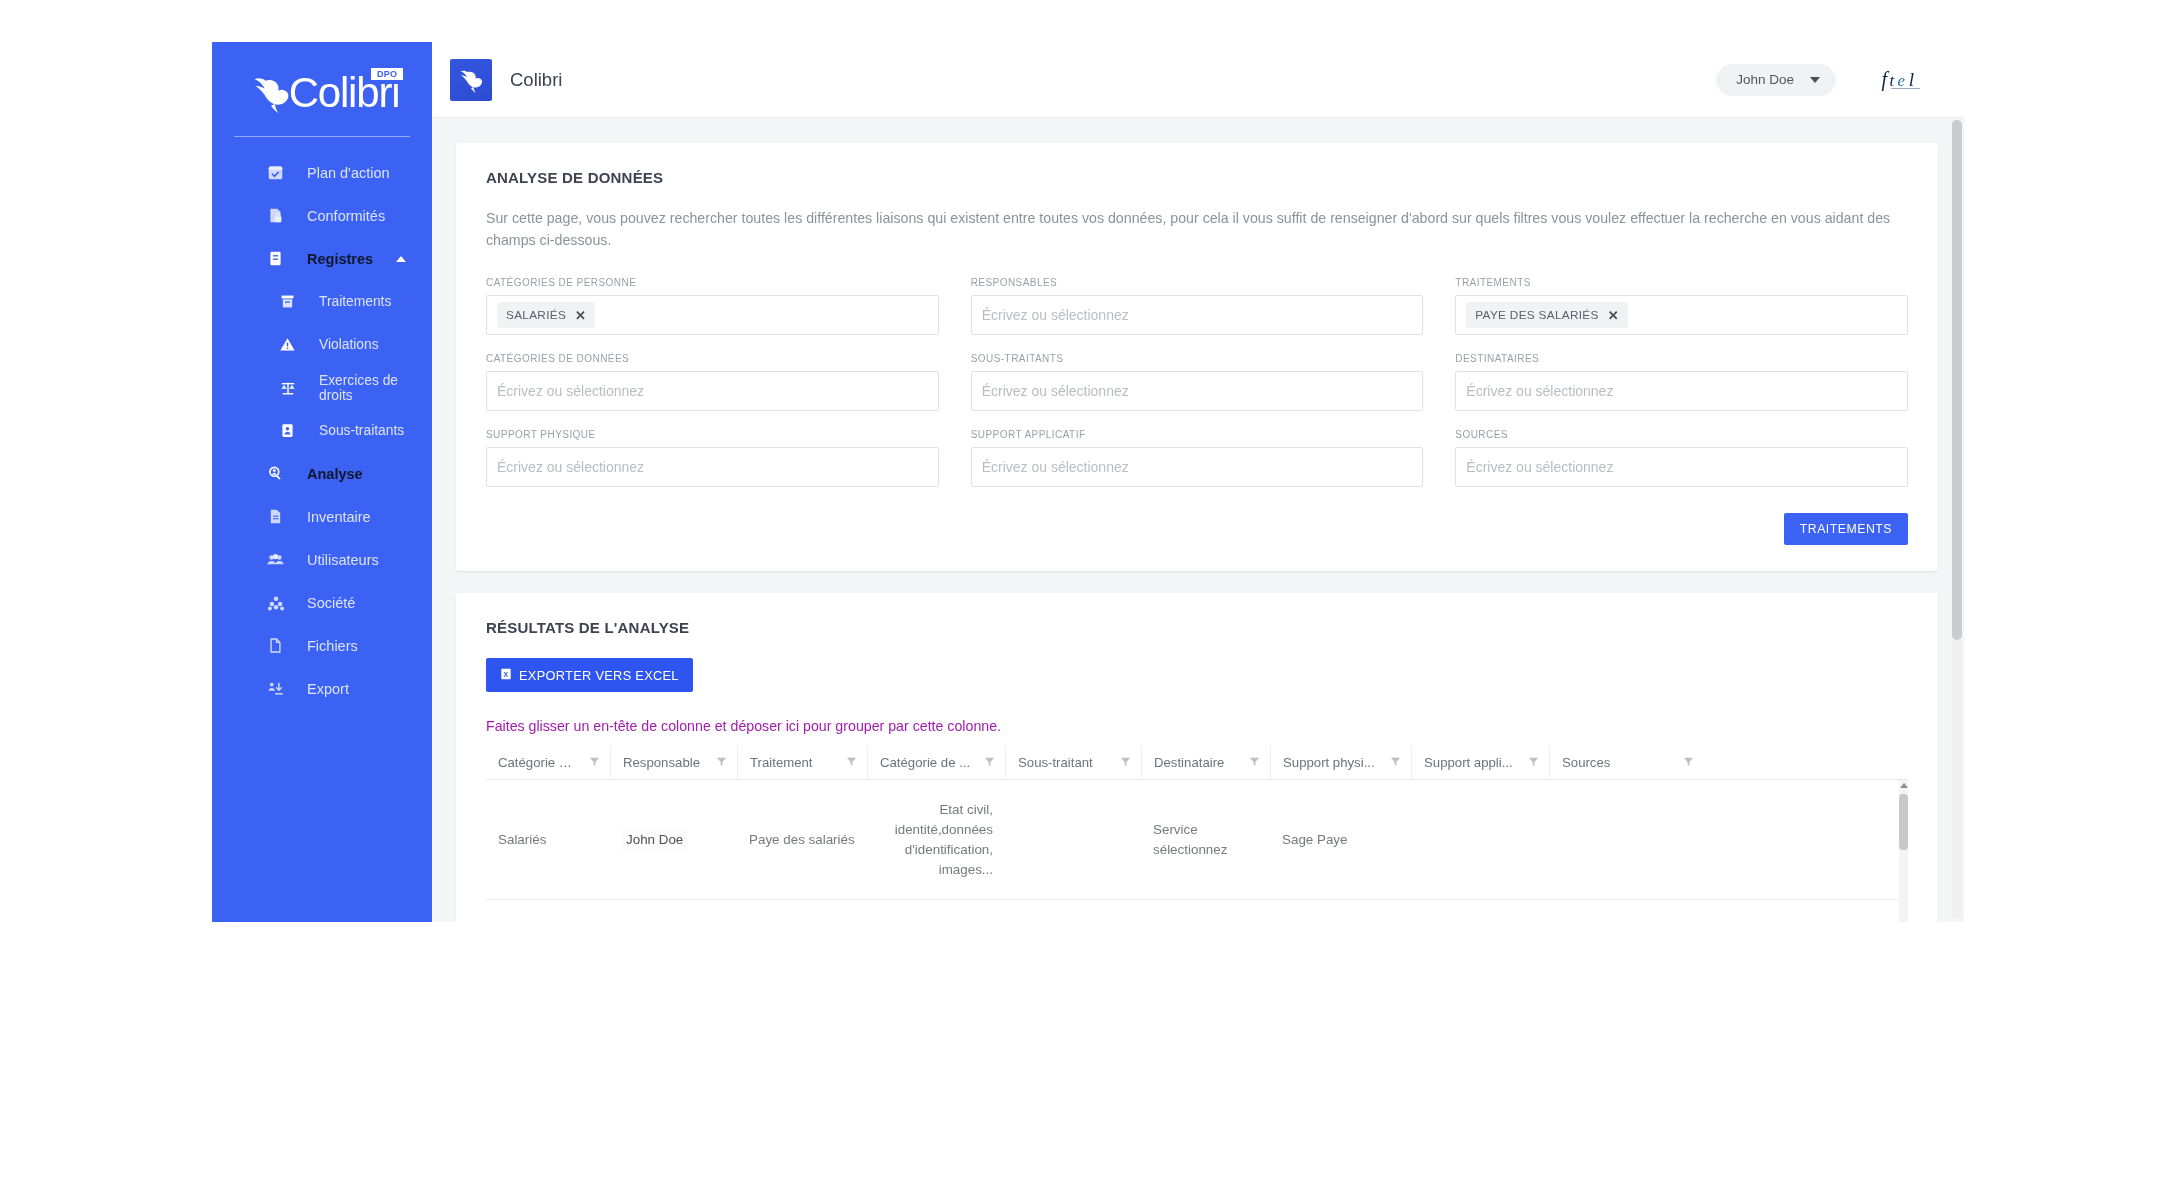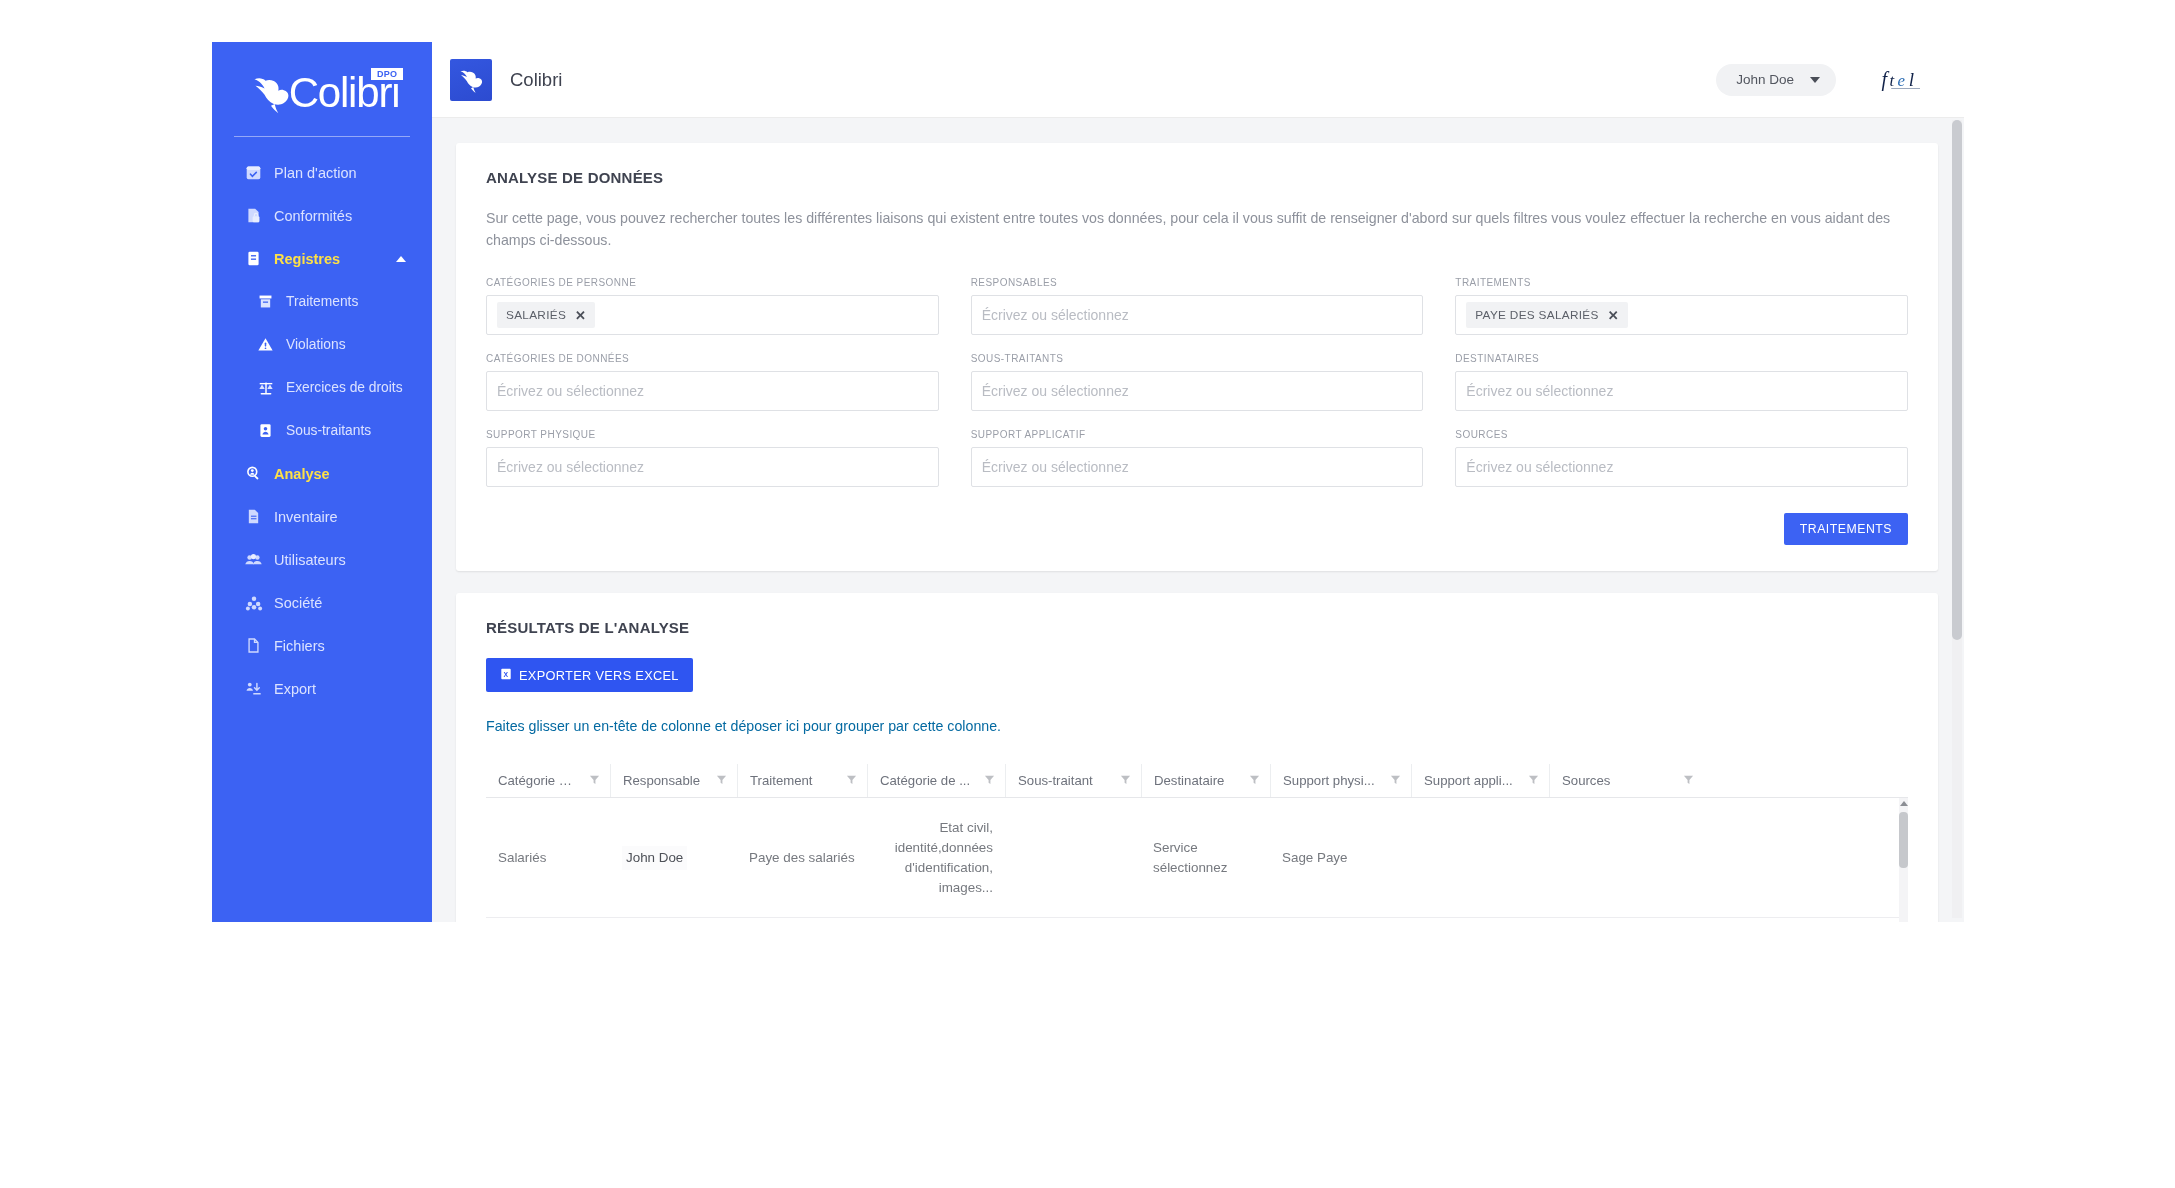--- a/index.html
+++ b/index.html
@@ -53,29 +53,30 @@
     padding: 2px 6px 1px 6px;
     letter-spacing: 0.3px;
   }
   .brand-rule {
     height: 1px; background: rgba(255,255,255,.45);
     margin: 20px 22px 0 22px;
   }
   .nav { margin-top: 14px; }
   .nav-item {
     display: flex; align-items: center;
-    gap: 11px;
+    gap: 22px;
     height: 43px;
     padding-left: 32px;
     color: #dbe2ff;
     font-size: 14.5px;
     cursor: pointer;
     position: relative;
-  }
-  .nav-item.active { color: #fde047; font-weight: 700; }
+    margin-left: 22px;
+  }
+  .nav-item.active { color: #0f172a; font-weight: 700; }
   .nav-item .ico { width: 19px; height: 19px; display: flex; align-items: center; justify-content: center; flex: 0 0 19px; }
   .nav-item .ico svg { display: block; }
   .nav-item.sub { padding-left: 44px; font-size: 13.8px; }
   .chev {
     position: absolute; right: 26px; top: 50%;
     transform: translateY(-50%);
     width: 0; height: 0;
     border-left: 5px solid transparent;
     border-right: 5px solid transparent;
     border-bottom: 6px solid #ffffff;
@@ -209,21 +210,21 @@
   .btn-export {
     background: #2f55f1;
     color: #fff; border: none; border-radius: 2px;
     height: 34px; padding: 0 14px;
     font-size: 12.8px; letter-spacing: .3px;
     display: inline-flex; align-items: center; gap: 7px;
     font-family: inherit; cursor: pointer;
     margin-bottom: 26px;
   }
   .group-hint {
-    font-size: 14.2px; color: #0369a1; margin-bottom: 30px;
+    font-size: 14.2px; color: #a21caf; margin-bottom: 12px;
   }
 
   
   .grid-wrap { position: relative; }
   .thead {
     display: flex;
     border-bottom: 1px solid #e6e7ea;
     height: 34px;
   }
   .th {

